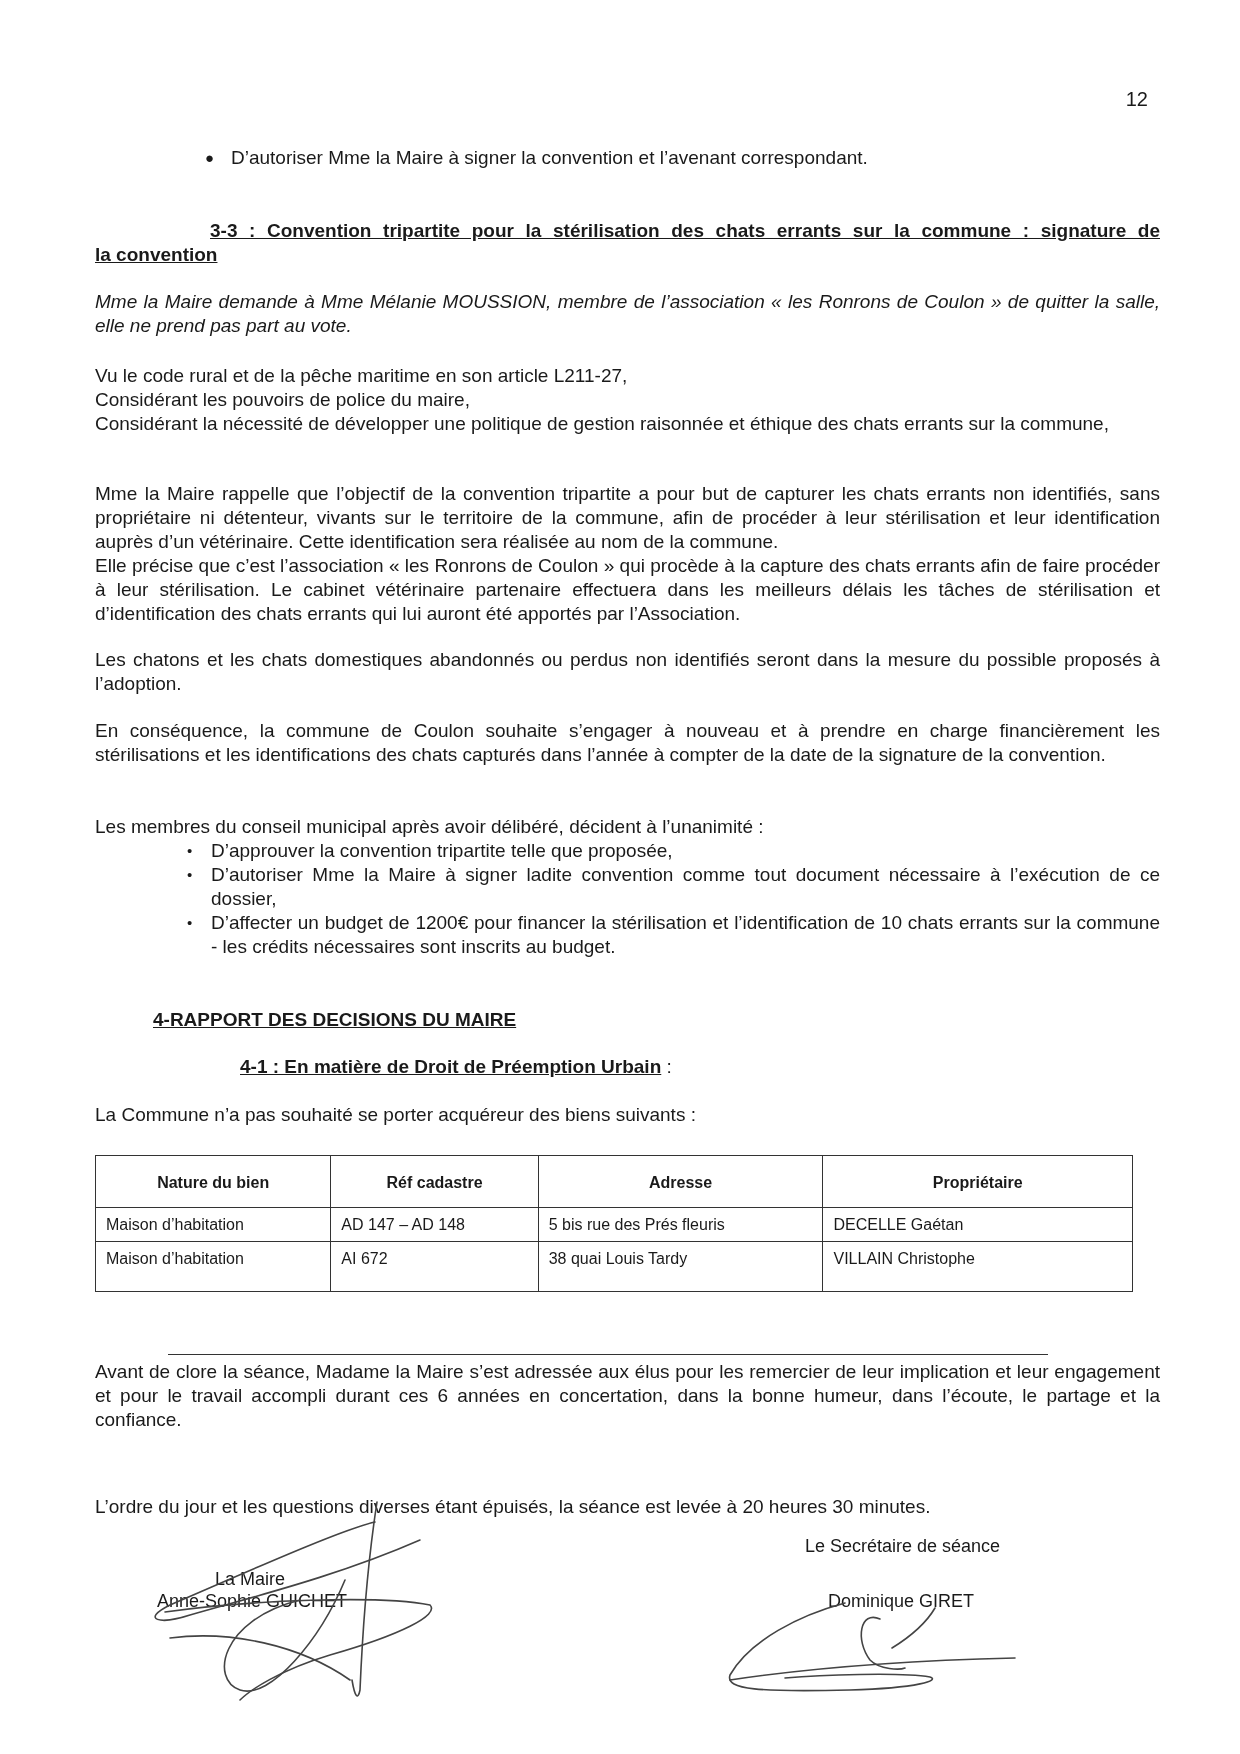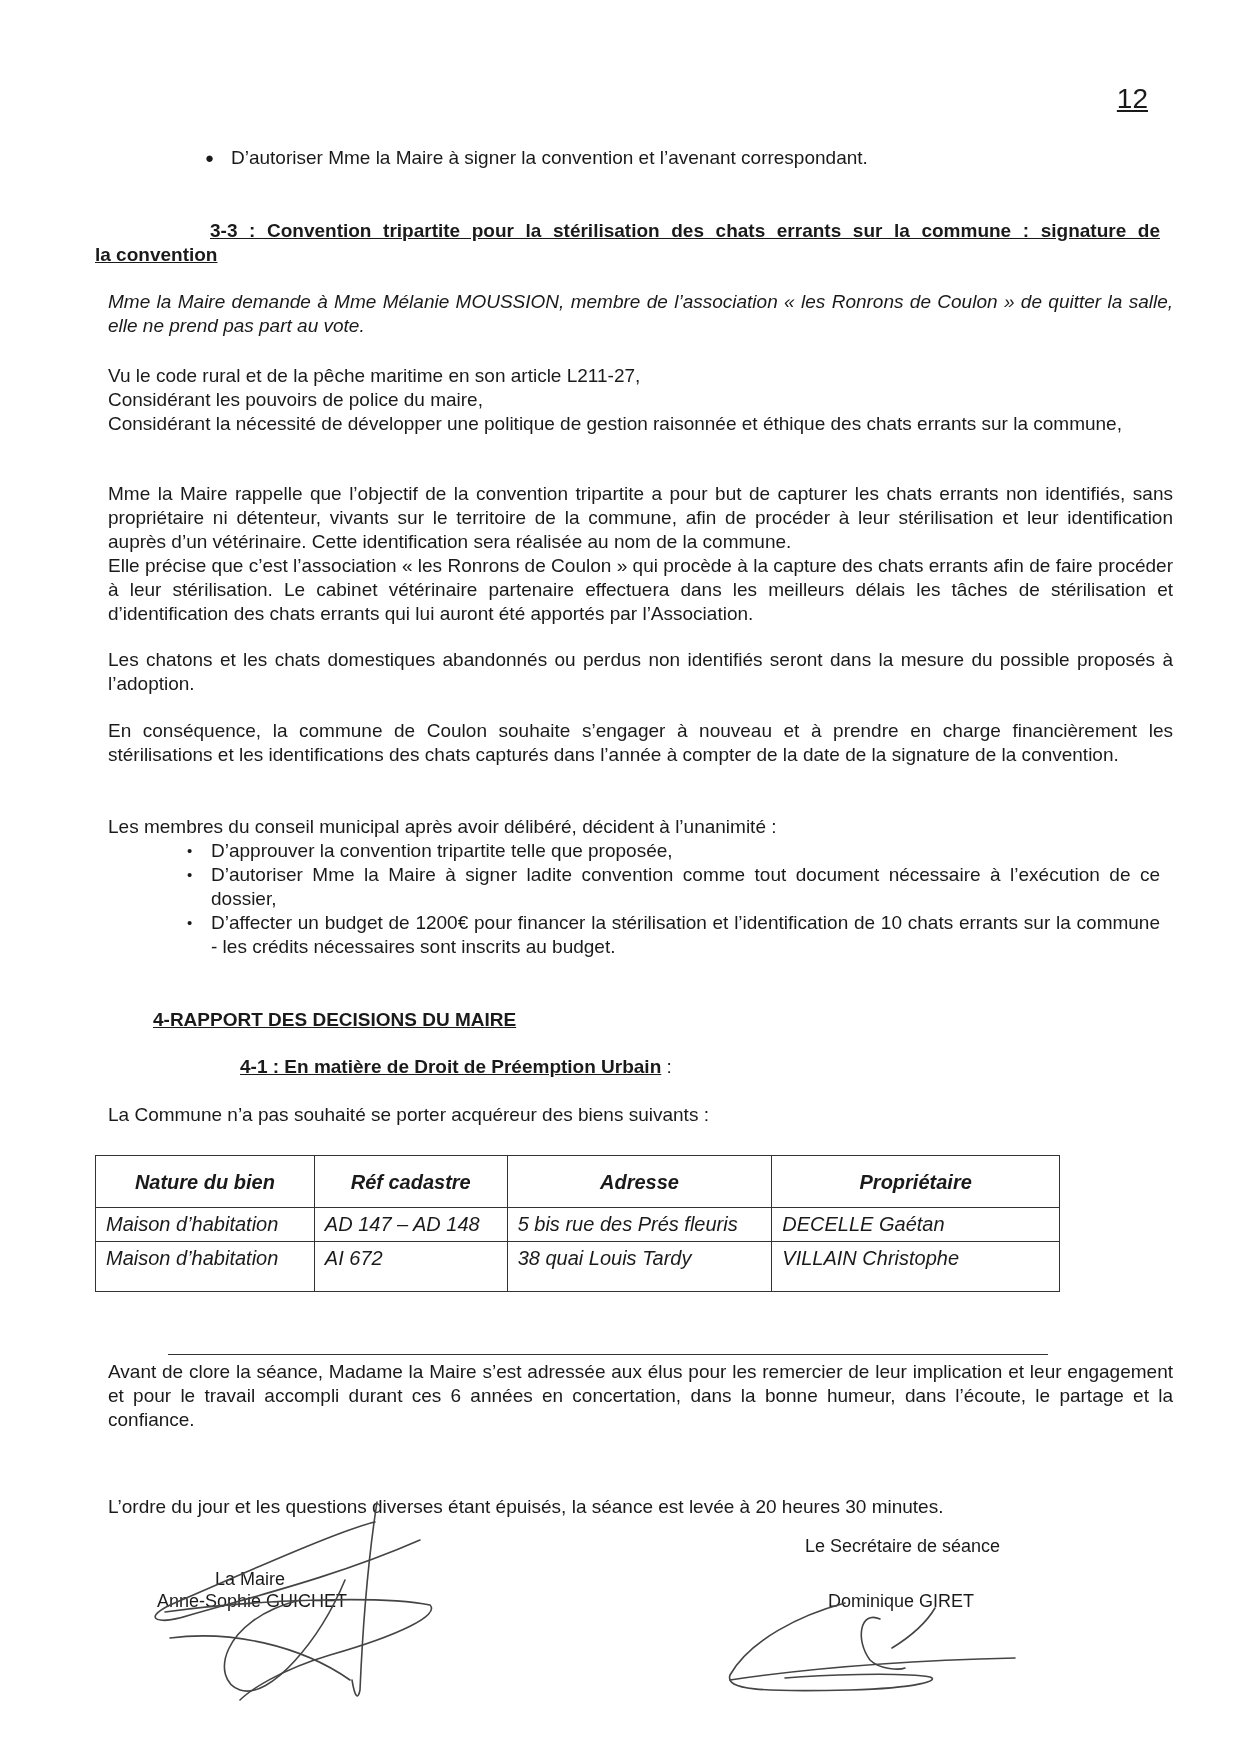--- a/index.html
+++ b/index.html
@@ -2,30 +2,30 @@
 <html><head>
   <meta charset="utf-8">
   <style>
     html, body { margin: 0; padding: 0; background: #ffffff; }
     body {
       width: 1240px; height: 1754px; position: relative; overflow: hidden;
       font-family: "Liberation Sans", sans-serif; color: #1a1a1a;
       font-size: 19px; line-height: 24px;
     }
     .abs { position: absolute; }
-    .page-number { right: 92px; top: 87px; font-size: 28px; text-decoration: underline; }
-    .text-block { left: 95px; width: 1065px; text-align: justify; margin-left: 13px; }
+    .page-number { right: 92px; top: 87px; font-size: 20px; }
+    .text-block { left: 95px; width: 1065px; text-align: justify; }
     .bullet-row { position: absolute; display: flex; }
     .bullet-dot { width: 16px; flex: 0 0 auto; font-size: 15px; }
     .heading { font-weight: bold; text-decoration: underline; }
     .italic { font-style: italic; }
     .line { display: block; }
     table.dpu {
-      position: absolute; left: 95px; top: 1155px; width: 965px;
-      border-collapse: collapse; font-size: 20px; line-height: 25px; font-style: italic;
+      position: absolute; left: 95px; top: 1155px; width: 1038px;
+      border-collapse: collapse; font-size: 16px; line-height: 25px;
     }
     table.dpu th, table.dpu td { border: 1.5px solid #333; vertical-align: top; padding: 4px 10px; }
     table.dpu th { font-weight: bold; text-align: center; padding: 14px 8px 12px 8px; }
     table.dpu td.c1 { padding-left: 10px; }
     .hr-line { left: 168px; top: 1354px; width: 880px; height: 0; border-top: 1.5px solid #333; }
     .sig-text { font-size: 18px; line-height: 22px; }
     svg.sig { position: absolute; overflow: visible; }
   </style>
 </head>
 <body>

